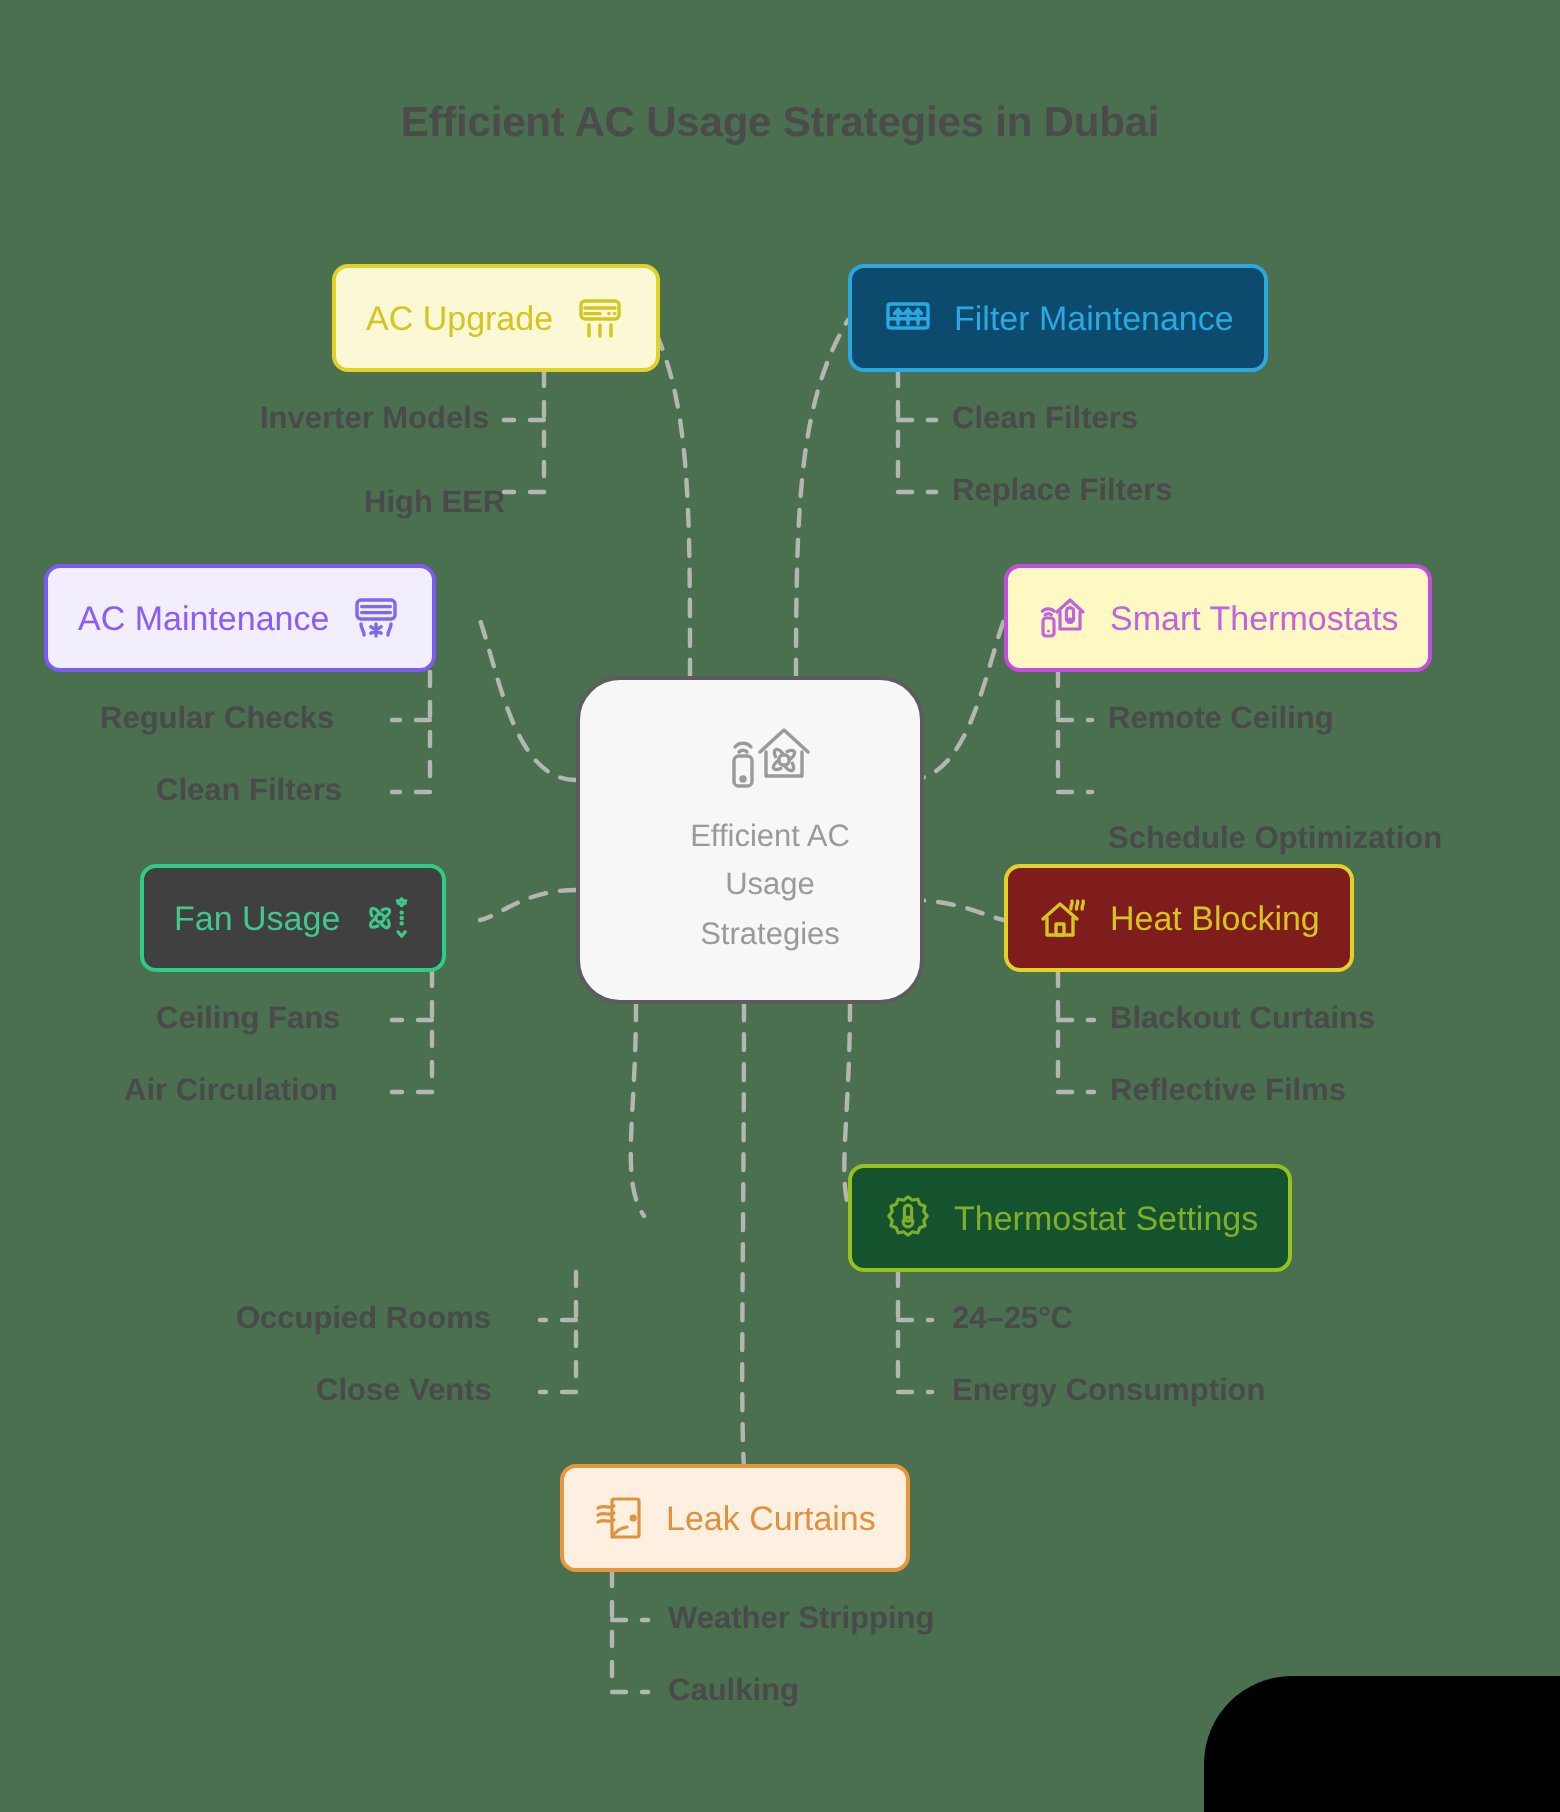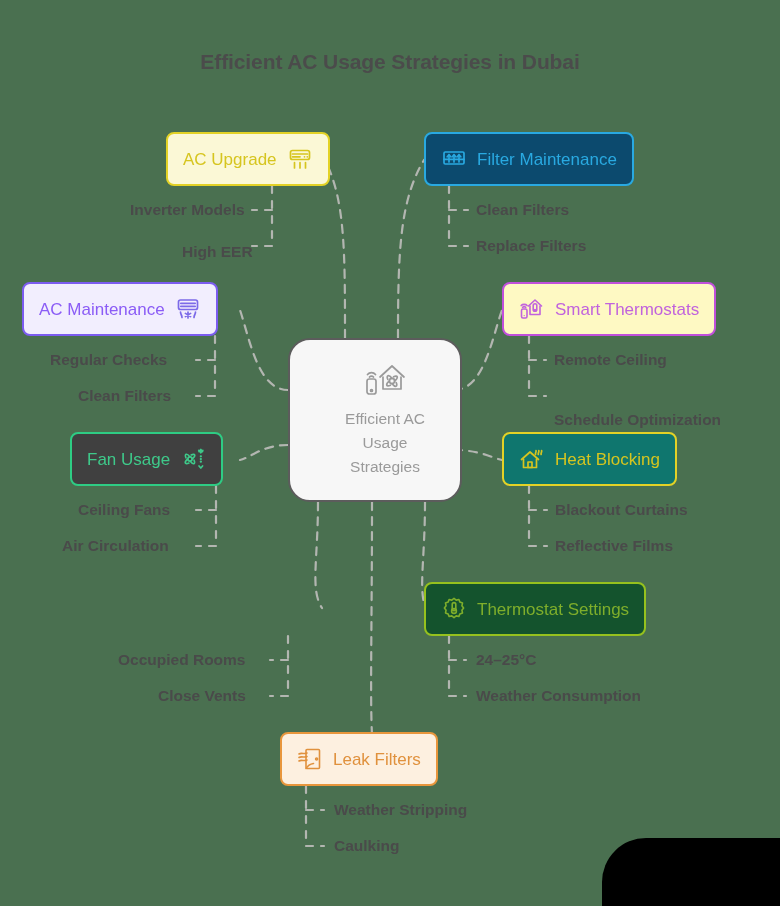--- a/index.html
+++ b/index.html
@@ -272,21 +272,21 @@
       <path d="M7.9 13 C3.5 16.4 5 18.8 8.9 17"></path>
       <path d="M20.5 5.5 L22.6 8 M22.6 8 L24.7 5.5" transform="translate(-1.8,-1.2)"></path>
       <path d="M20.8 4.4 L22.6 2.2 L24.4 4.4" transform="translate(-1.8,1.2)"></path>
       <path d="M20.8 21.1 L22.6 23.3 L24.4 21.1" transform="translate(-1.8,-1.2)"></path>
       <path d="M20.8 10.3 h0.1 M20.8 13 h0.1 M20.8 15.7 h0.1" stroke-width="2.2"></path>
     </svg>
   </div>
   <div class="sub" style="left:78px; top:502px;">Ceiling Fans</div>
   <div class="sub" style="left:62px; top:538px;">Air Circulation</div>
 
-  <div class="node" style="left:502px; top:432px; background:#0f766e; border-color:#e3d226;">
+  <div class="node" style="left:502px; top:432px; background:#7f1d1d; border-color:#e3d226;">
     <svg class="nicon" viewBox="0 0 26 26" fill="none" stroke="#d6c51f" stroke-width="1.7" stroke-linecap="round" stroke-linejoin="round">
       <path d="M2.5 13.5 L11 6 L19.5 13.5"></path>
       <path d="M4.5 13 V21.5 H17.5 V13"></path>
       <rect x="9" y="16" width="4" height="5.5"></rect>
       <path d="M16.5 8.5 C16 7 17.5 6.2 17 4.6"></path>
       <path d="M19.3 8.5 C18.8 7 20.3 6.2 19.8 4.6"></path>
       <path d="M22.1 8.5 C21.6 7 23.1 6.2 22.6 4.6"></path>
     </svg>
     <span class="nlabel" style="color:#d6c51f;">Heat Blocking</span>
   </div>
@@ -298,31 +298,31 @@
 
   <div class="node" style="left:424px; top:582px; background:#14532d; border-color:#96c11e;">
     <svg class="nicon" viewBox="0 0 26 26" fill="none" stroke="#7fae2b" stroke-width="1.6" stroke-linecap="round" stroke-linejoin="round">
       <path d="M13 2.4 L15.2 4.1 L17.9 3.5 L18.9 6.1 L21.5 7.1 L20.9 9.8 L22.6 12 L20.9 14.2 L21.5 16.9 L18.9 17.9 L17.9 20.5 L15.2 19.9 L13 21.6 L10.8 19.9 L8.1 20.5 L7.1 17.9 L4.5 16.9 L5.1 14.2 L3.4 12 L5.1 9.8 L4.5 7.1 L7.1 6.1 L8.1 3.5 L10.8 4.1 Z"></path>
       <rect x="11.2" y="6.6" width="3.6" height="8" rx="1.8"></rect>
       <circle cx="13" cy="15" r="2.4"></circle>
     </svg>
     <span class="nlabel" style="color:#7fae2b;">Thermostat Settings</span>
   </div>
   <div class="sub" style="left:476px; top:652px;">24–25°C</div>
-  <div class="sub" style="left:476px; top:688px;">Weather Consumption</div>
+  <div class="sub" style="left:476px; top:688px;">Energy Consumption</div>
 
   <div class="node" style="left:280px; top:732px; background:#fdf0e0; border-color:#e8963c;">
     <svg class="nicon" viewBox="0 0 26 26" fill="none" stroke="#e0913d" stroke-width="1.6" stroke-linecap="round" stroke-linejoin="round">
       <rect x="9" y="3.5" width="13.5" height="19" rx="1"></rect>
       <circle cx="19.6" cy="13" r="1"></circle>
       <path d="M2 8 C4.5 6.2 7.5 8.6 10 7"></path>
       <path d="M2 11.5 C4.5 9.7 7.5 12.1 10 10.5"></path>
       <path d="M2 15 C4.5 13.2 7.5 15.6 10 14"></path>
       <path d="M9 22.5 C11 19 13.5 18 16.5 17.5"></path>
     </svg>
-    <span class="nlabel" style="color:#e0913d;">Leak Filters</span>
+    <span class="nlabel" style="color:#e0913d;">Leak Curtains</span>
   </div>
   <div class="sub" style="left:334px; top:802px;">Weather Stripping</div>
   <div class="sub" style="left:334px; top:838px;">Caulking</div>
 
   <div class="corner-block"></div>
 
 </div>
 
 </body></html>

